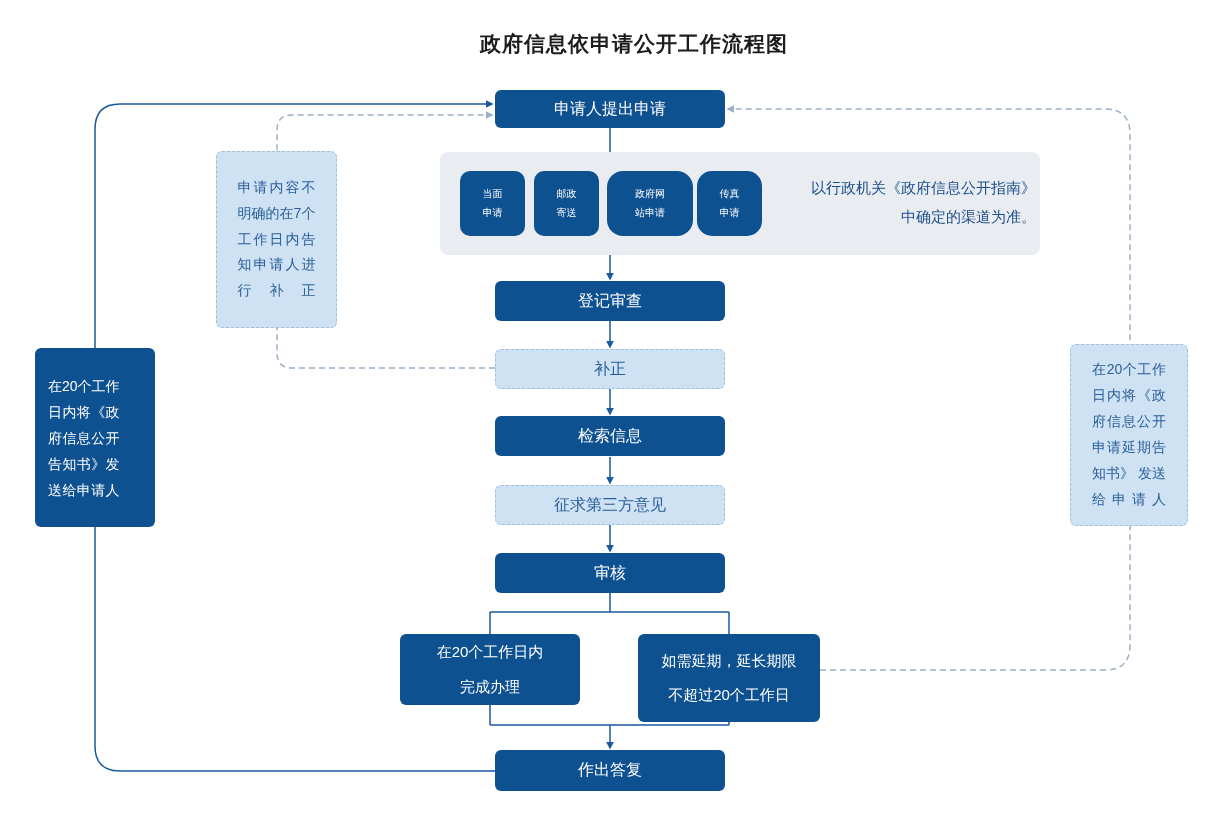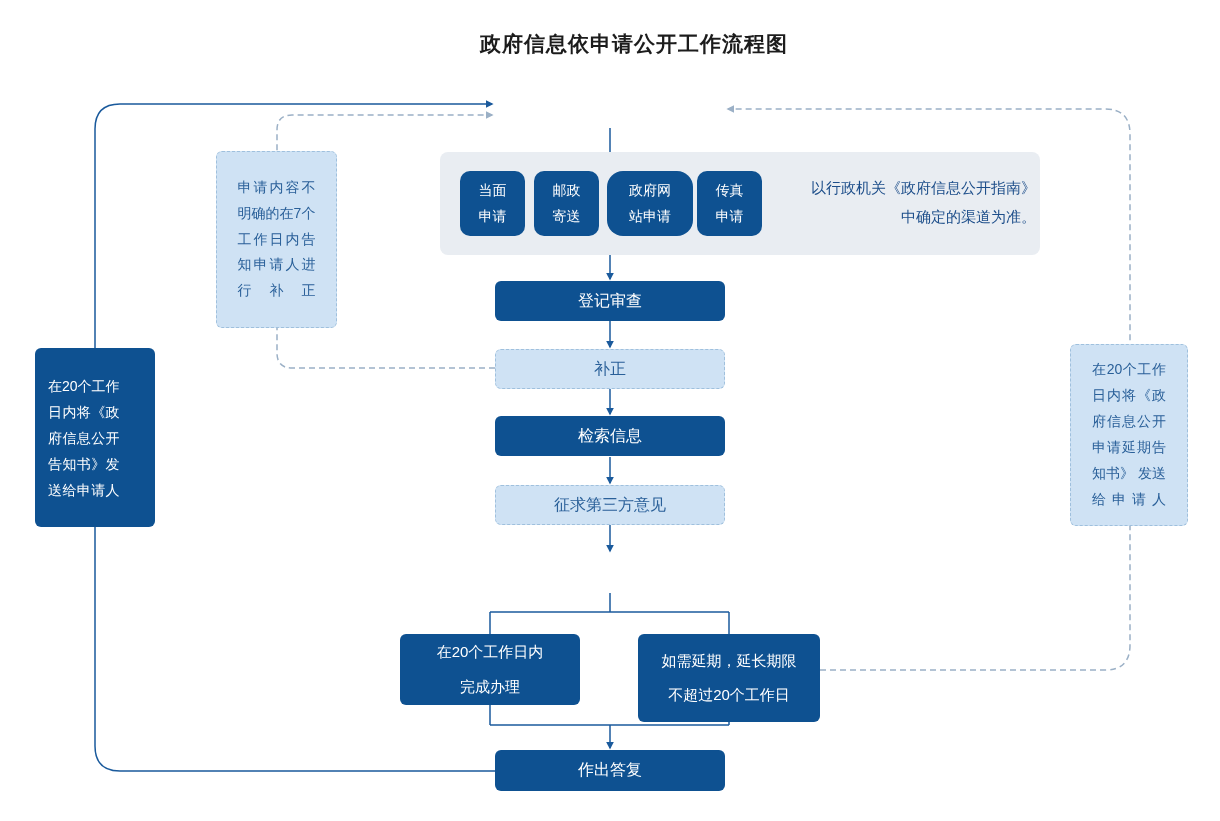--- a/index.html
+++ b/index.html
@@ -21,21 +21,21 @@
     background:#cfe2f4;color:#2a6099;border:1px dashed #9fc0dd;border-radius:6px;
     display:flex;align-items:center;justify-content:center;text-align:center;
   }
   .chain{font-size:16px;}
   .band{
     background:#e9edf2;border-radius:8px;
   }
   .channel{
     background:#0e5191;color:#ffffff;border-radius:10px;
     display:flex;align-items:center;justify-content:center;text-align:center;
-    font-size:14px;line-height:1.85;
+    font-size:10px;line-height:1.85;
   }
   .pre{white-space:pre-line;}
   .note{
     color:#1d4e8a;font-size:15px;line-height:1.9;text-align:right;
   }
   .side{
     font-size:14px;line-height:1.85;padding:26px 13px;
     text-align:justify;text-align-last:justify;
   }
   .side-dark{
@@ -90,37 +90,39 @@
       <path d="M495 771 L120 771 Q95 771 95 746 L95 129 Q95 104 120 104 L492 104" marker-end="url(#arrow-solid)"></path>
     </g>
     <g stroke="#9bb0c6" stroke-width="1.5" fill="none" stroke-dasharray="6 4">
       <path d="M495 368 L292 368 Q277 368 277 353 L277 130 Q277 115 292 115 L492 115" marker-end="url(#arrow-dashed)"></path>
       <path d="M820 670 L1105 670 Q1130 670 1130 645 L1130 134 Q1130 109 1105 109 L728 109" marker-end="url(#arrow-dashed)"></path>
     </g>
   </svg>
 
   <div class="abs title">政府信息依申请公开工作流程图</div>
 
+  <div class="abs dark-box chain" style="left:495px;top:90px;width:230px;height:38px;">申请人提出申请</div>
 
   <div class="abs band" style="left:440px;top:152px;width:600px;height:103px;"></div>
   <div class="abs channel pre" style="left:460px;top:171px;width:65px;height:65px;">当面
 申请</div>
   <div class="abs channel pre" style="left:534px;top:171px;width:65px;height:65px;">邮政
 寄送</div>
   <div class="abs channel pre" style="left:607px;top:171px;width:86px;height:65px;border-radius:16px;">政府网
 站申请</div>
-  <div class="abs channel pre" style="left:697px;top:171px;width:65px;height:65px;">传真
+  <div class="abs channel pre" style="left:697px;top:171px;width:65px;height:65px;border-radius:15px;">传真
 申请</div>
   <div class="abs note pre" style="left:786px;top:174px;width:250px;">以行政机关《政府信息公开指南》
 中确定的渠道为准。</div>
 
   <div class="abs dark-box chain" style="left:495px;top:281px;width:230px;height:40px;">登记审查</div>
   <div class="abs dark-box chain" style="left:495px;top:416px;width:230px;height:40px;">检索信息</div>
   <div class="abs light-box chain" style="left:495px;top:349px;width:230px;height:40px;">补正</div>
   <div class="abs light-box chain" style="left:495px;top:485px;width:230px;height:40px;">征求第三方意见</div>
+  <div class="abs dark-box chain" style="left:495px;top:553px;width:230px;height:40px;">审核</div>
 
   <div class="abs dark-box branch pre" style="left:400px;top:634px;width:180px;height:71px;">在20个工作日内
 完成办理</div>
   <div class="abs dark-box branch pre" style="left:638px;top:634px;width:182px;height:88px;">如需延期，延长期限
 不超过20个工作日</div>
 
   <div class="abs dark-box chain" style="left:495px;top:750px;width:230px;height:41px;">作出答复</div>
 
   <div class="abs side-dark side pre" style="left:35px;top:348px;width:120px;height:179px;">在20个工作
 日内将《政

